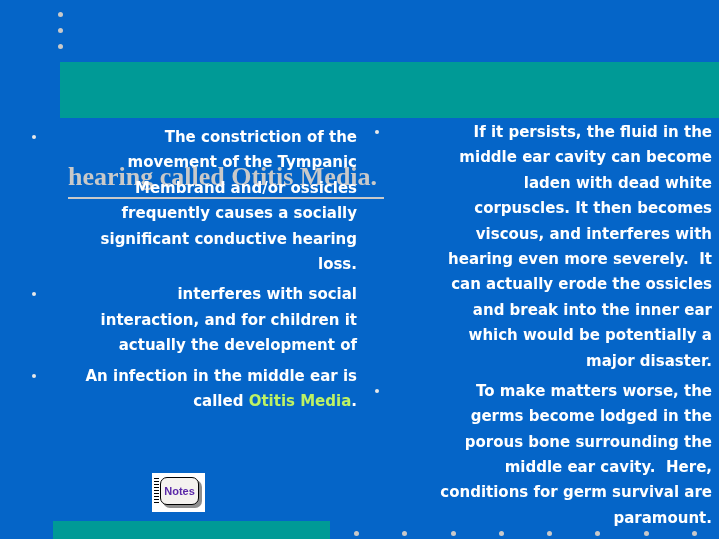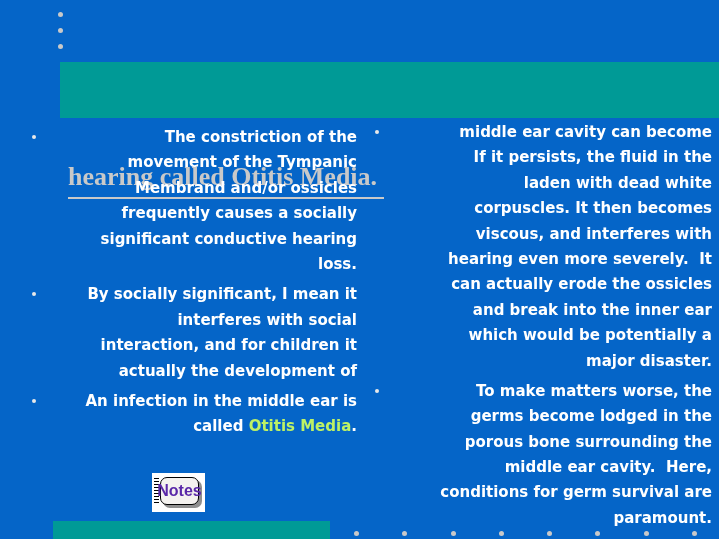--- a/index.html
+++ b/index.html
@@ -102,21 +102,21 @@
   }
   .spiral {
     position: absolute;
     left: 2px; top: 5px;
     width: 5px; height: 26px;
     background: repeating-linear-gradient(180deg, #000000 0 1px, #FFFFFF 1px 3px);
   }
   .notes-label {
     font-family: "Liberation Sans", sans-serif;
     font-weight: bold;
-    font-size: 16px;
+    font-size: 11px;
     color: #5A28A8;
   }
 
   
   .bottom-dots {
     position: absolute;
     left: 354px; top: 530px;
     width: 343px; height: 6px;
     display: flex;
     justify-content: space-between;
@@ -149,36 +149,35 @@
         <span class="bullet-glyph"></span>
         <div class="line">The constriction of the</div>
         <div class="line">movement of the Tympanic</div>
         <div class="line">Membrand and/or ossicles</div>
         <div class="line">frequently causes a socially</div>
         <div class="line">significant conductive hearing</div>
         <div class="line">loss.</div>
       </div>
       <div class="para">
         <span class="bullet-glyph"></span>
-        <div class="line">By socially significant, I mean it</div>
         <div class="line">interferes with social</div>
         <div class="line">interaction, and for children it</div>
         <div class="line">actually the development of</div>
       </div>
       <div class="para">
         <span class="bullet-glyph"></span>
         <div class="line">An infection in the middle ear is</div>
         <div class="line"><span>called </span><span style="color: #bef264;">Otitis Media</span><span>.</span></div>
       </div>
     </div>
   <div class="col col-right">
       <div class="para">
         <span class="bullet-glyph"></span>
+        <div class="line">If it persists, the fluid in the</div>
         <div class="line">middle ear cavity can become</div>
-        <div class="line">If it persists, the fluid in the</div>
         <div class="line">laden with dead white</div>
         <div class="line">corpuscles. It then becomes</div>
         <div class="line">viscous, and interferes with</div>
         <div class="line">hearing even more severely.  It</div>
         <div class="line">can actually erode the ossicles</div>
         <div class="line">and break into the inner ear</div>
         <div class="line">which would be potentially a</div>
         <div class="line">major disaster.</div>
       </div>
       <div class="para">

